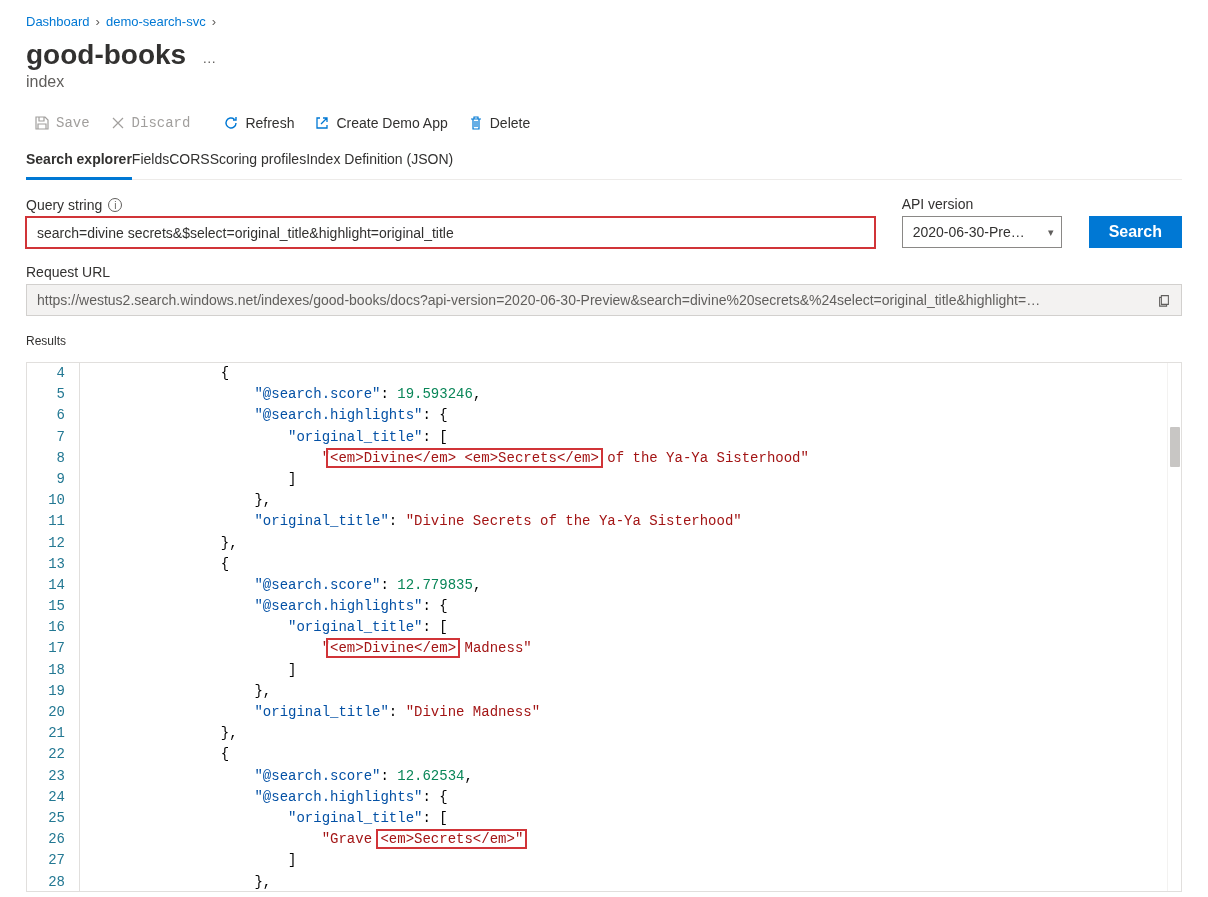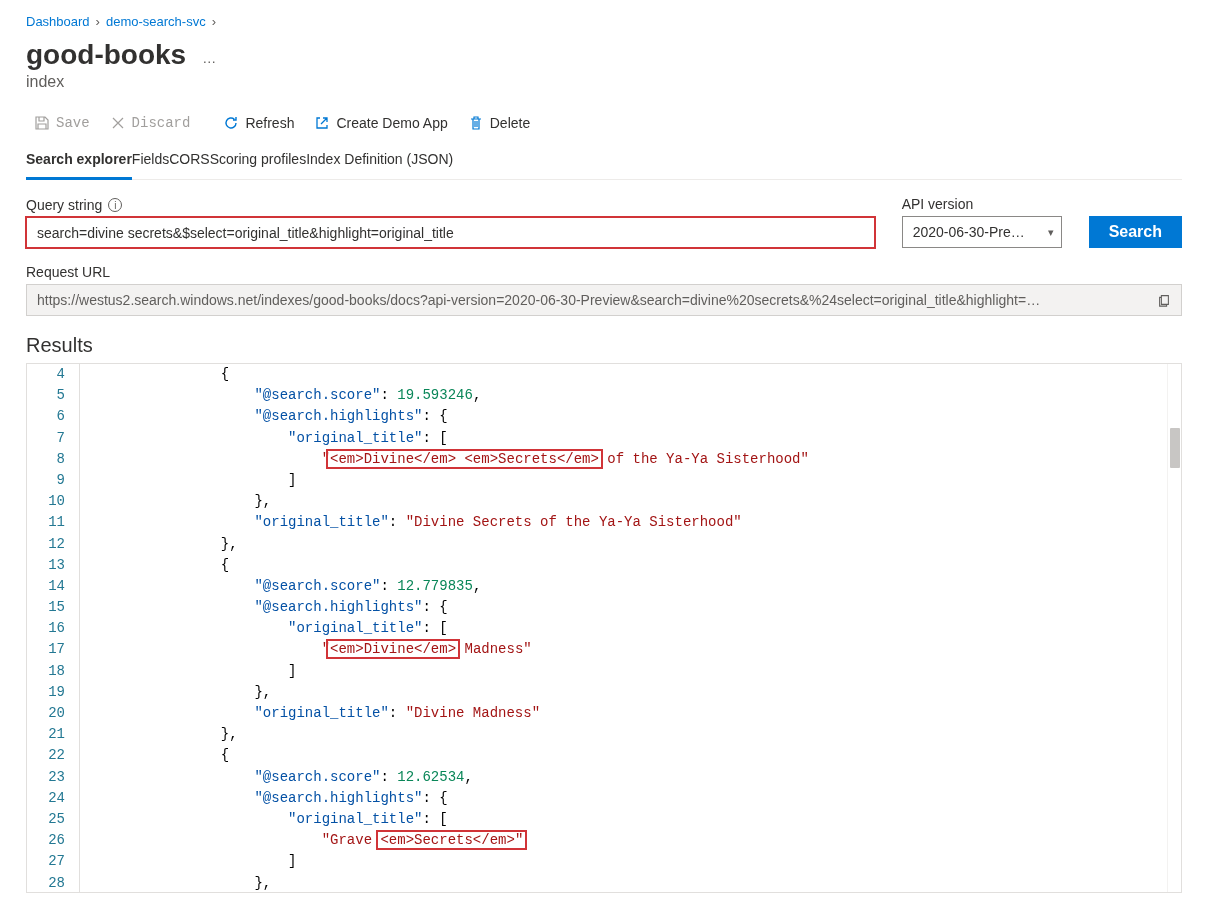--- a/index.html
+++ b/index.html
@@ -173,22 +173,22 @@
     font-size: 14px;
     background: #f3f2f1;
     border: 1px solid #d2d0ce;
     color: #605e5c;
   }
   .url-text { flex:1; overflow:hidden; white-space:nowrap; text-overflow:ellipsis; }
   .copy-icon { width:14px;height:14px;color:#605e5c;cursor:pointer;}
 
   
   .results-label {
-    font-size: 20px;
-    margin-bottom: 6px;
+    font-size: 12px;
+    margin-bottom: 14px;
   }
   .code-area {
     border: 1px solid #e1dfdd;
     height: 530px;
     overflow: hidden;
     font-family: Consolas, "Courier New", monospace;
     font-size: 14px;
     line-height: 21.2px;
     position:relative;
     display:flex;

